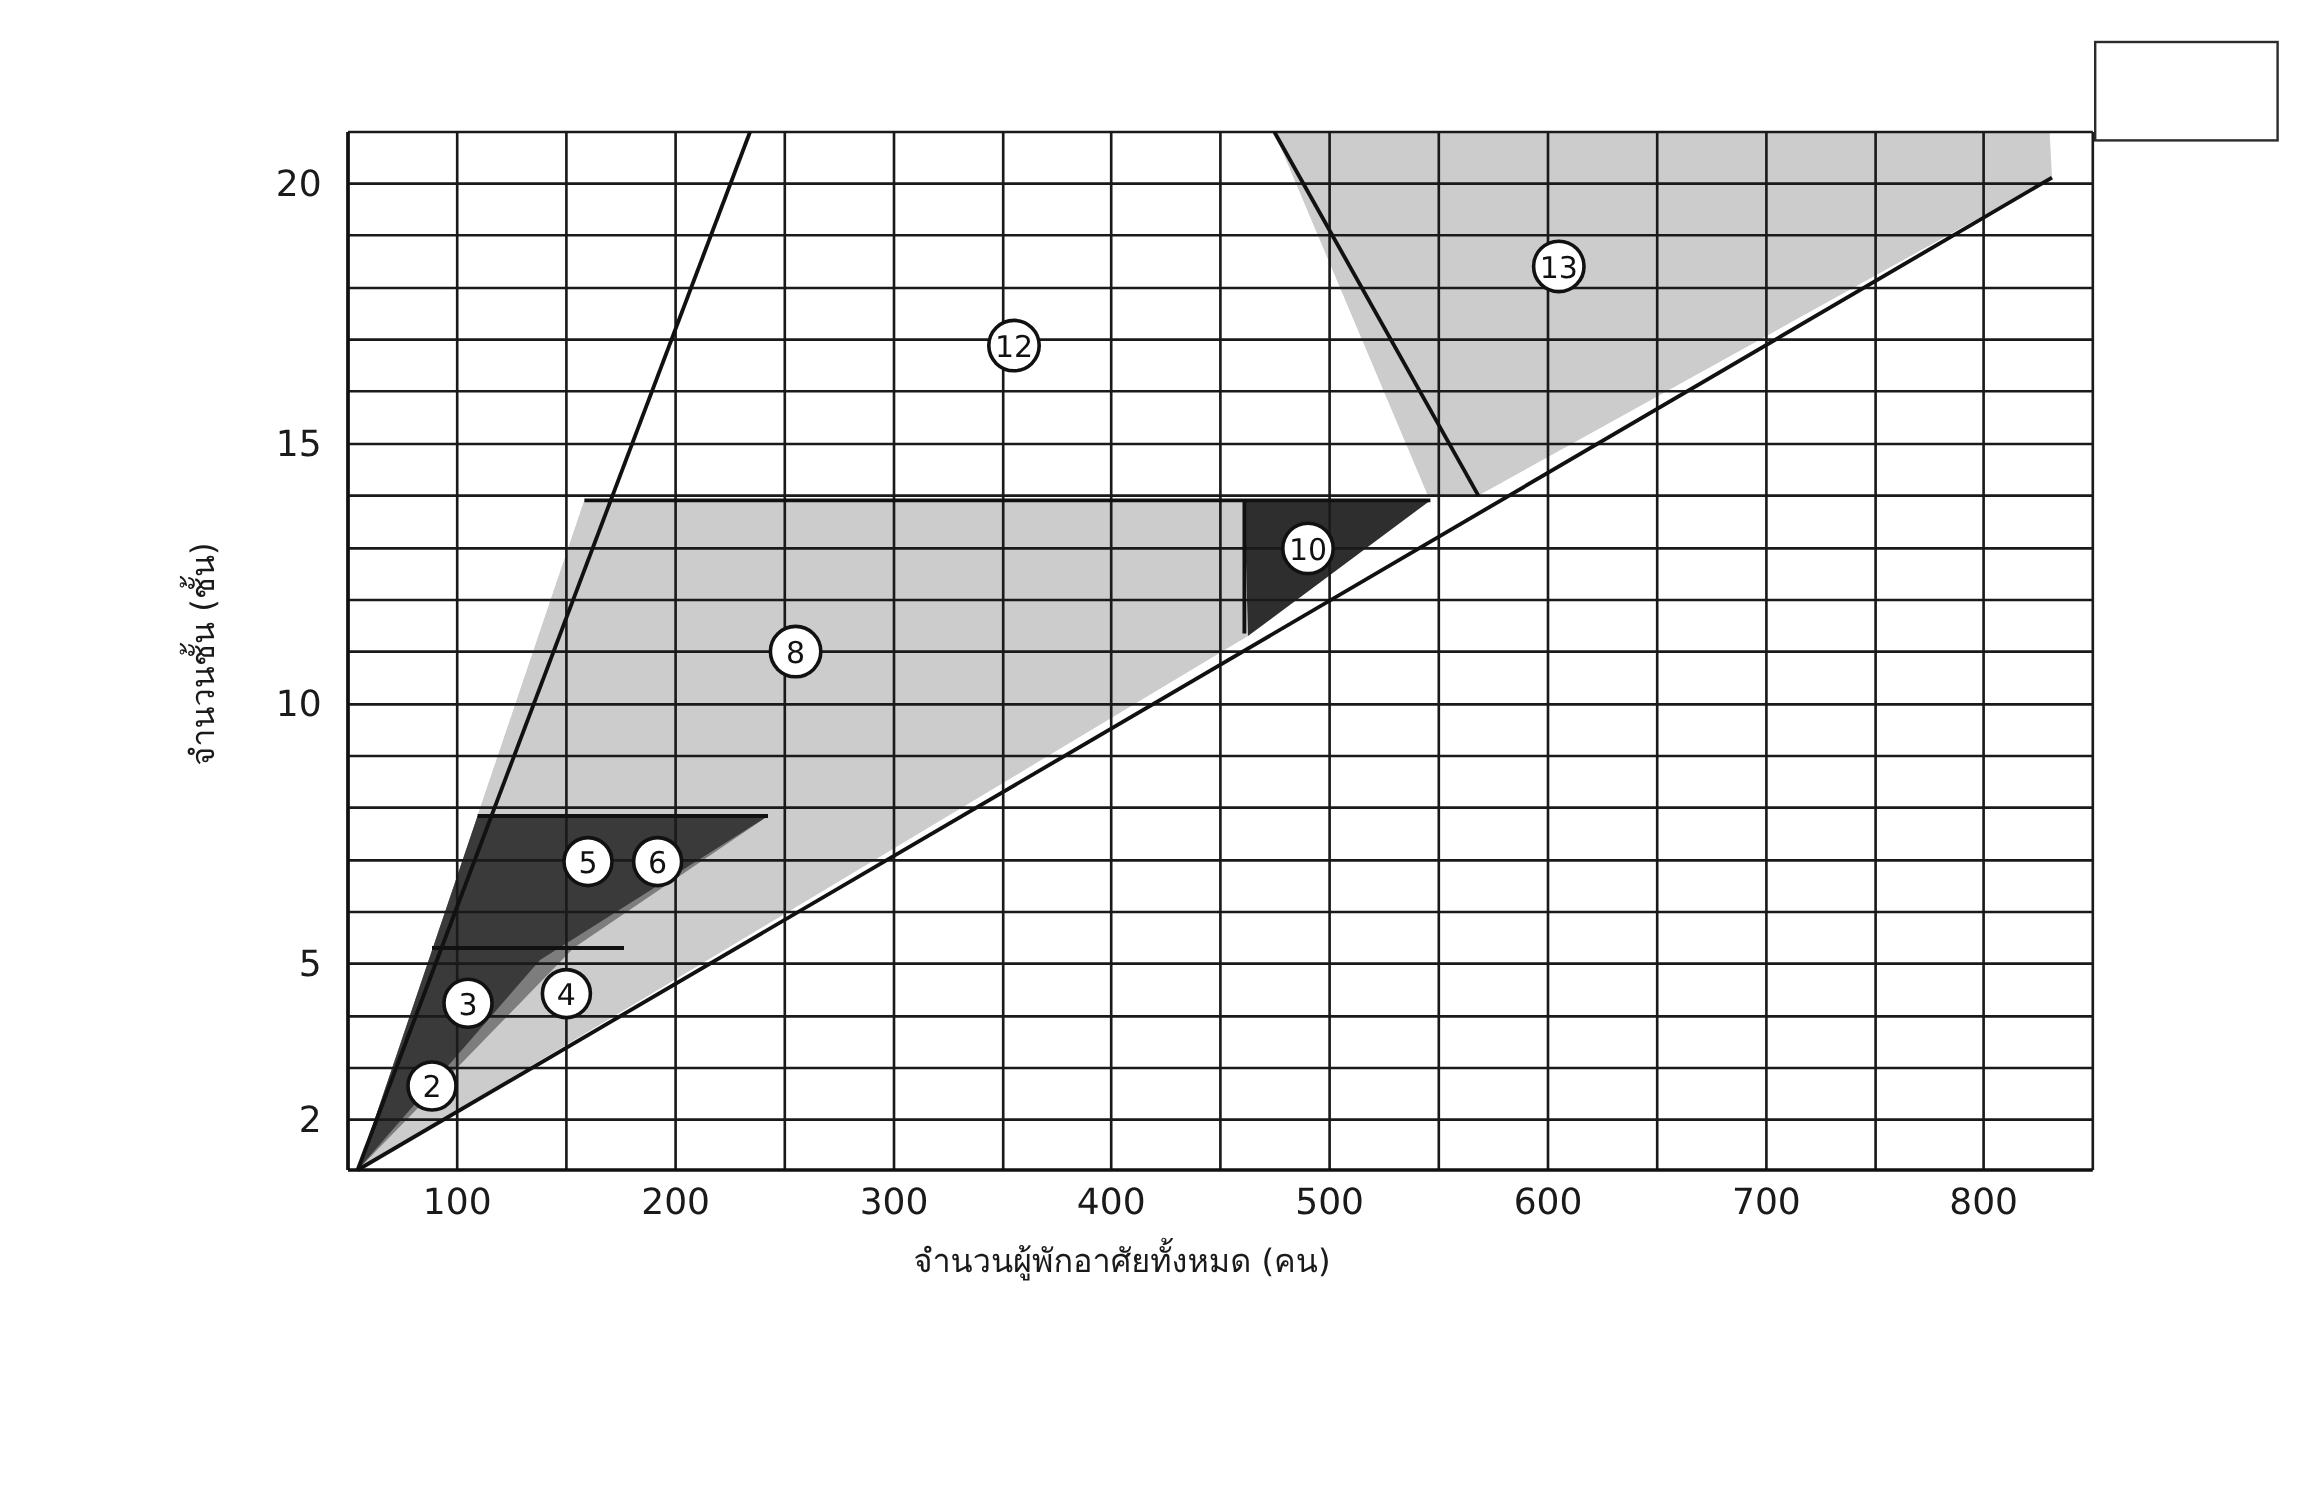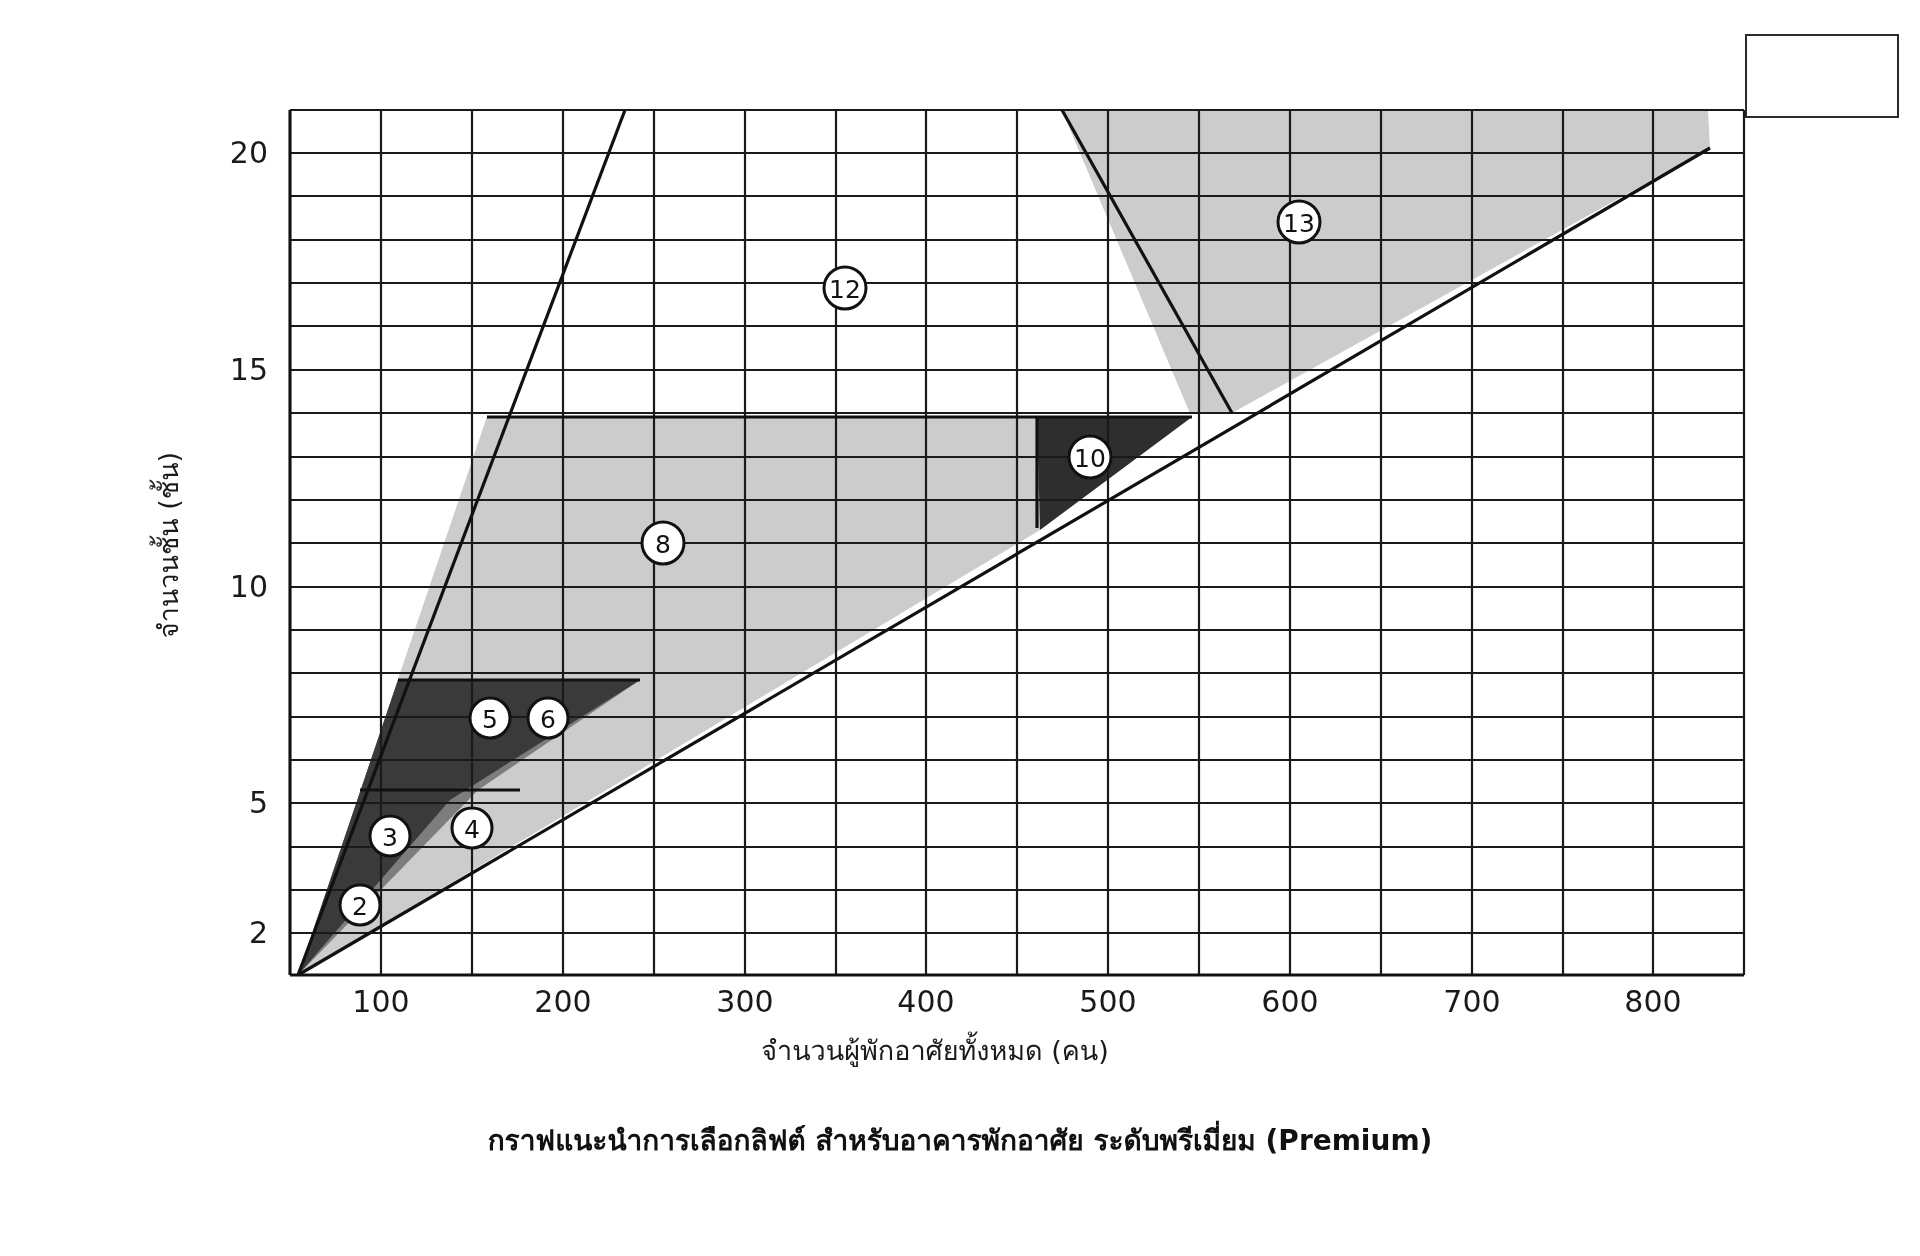--- a/index.html
+++ b/index.html
@@ -209,14 +209,13 @@
       </g>
       <g>
         <circle cx="1299" cy="222" r="21" fill="#ffffff" stroke="#111111" stroke-width="3"></circle>
         <text class="marker-label" x="1299" y="223">13</text>
       </g>
     </g>
   </svg>
 
   <div id="corner-box"></div>
 
-  <div id="chart-title">กราฟแนะนำการเลือกลิฟต์ สำหรับอาคารพักอาศัย ระดับพรีเมี่ยม (Premium)</div>
 </div>
 
 </body></html>

